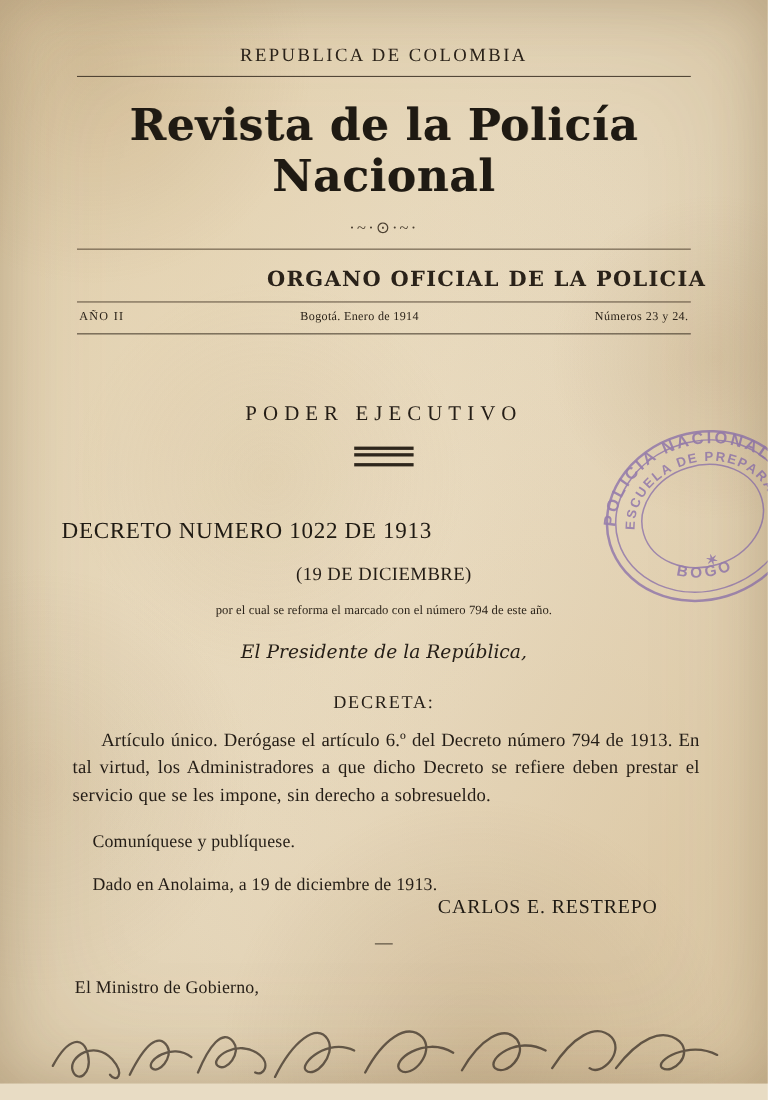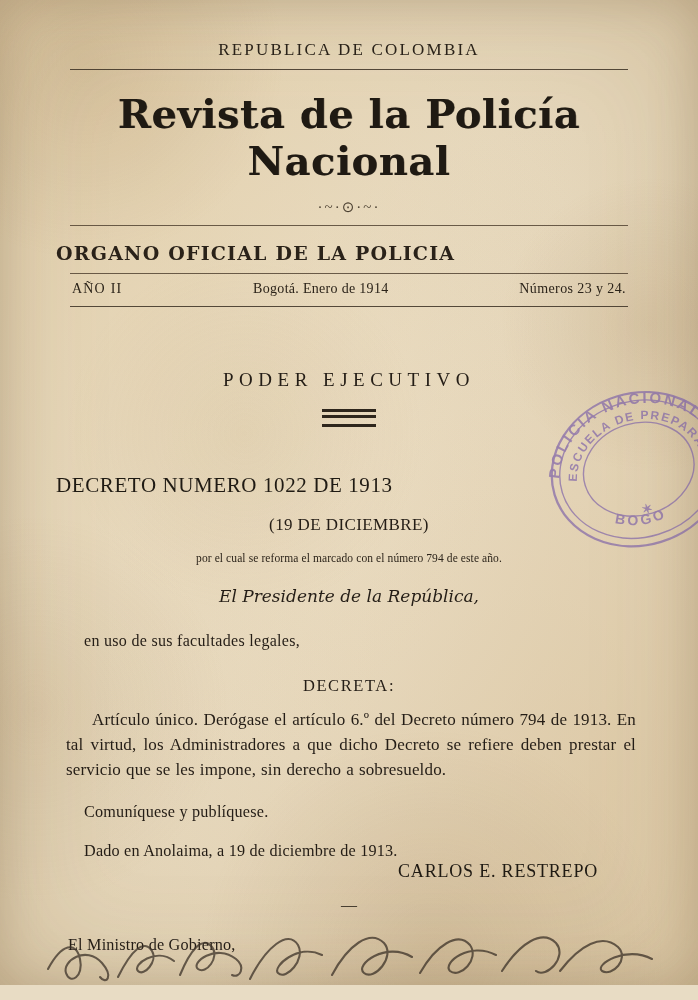--- a/index.html
+++ b/index.html
@@ -85,33 +85,33 @@
   .ornament {
     text-align: center;
     font-size: 15px;
     letter-spacing: 2px;
     color: #3a2f22;
     margin-top: 14px;
     opacity: 0.9;
   }
   .subtitle {
     margin-top: 16px;
-    text-align: left;
+    text-align: right;
     font-family: "DejaVu Serif", serif;
     font-weight: bold;
     font-size: 19px;
     letter-spacing: 1.2px;
     color: #2a2219;
   }
   .issue-bar {
     display: flex;
     justify-content: space-between;
     align-items: flex-end;
     padding: 7px 16px 0 16px;
-    font-size: 14px;
+    font-size: 11px;
     letter-spacing: 0.6px;
     color: #2b2319;
   }
   .issue-bar .year { letter-spacing: 1.2px; }
   .issue-bar .place { letter-spacing: 0.3px; }
   .issue-bar .numbers { letter-spacing: 0.4px; }
 
   
   .section-head {
     text-align: center;
@@ -267,21 +267,20 @@
     </div>
 
     <div class="section-head">PODER  EJECUTIVO</div>
     <div class="dash-ornament"></div>
 
     <div class="decree-title">DECRETO NUMERO 1022 DE 1913</div>
     <div class="decree-date">(19 DE DICIEMBRE)</div>
     <div class="decree-sub">por el cual se reforma el marcado con el número 794 de este año.</div>
 
     <div class="president">El Presidente de la República,</div>
-    <div class="faculties">en uso de sus facultades legales,</div>
     <div class="decreta">DECRETA:</div>
 
     <div class="article">Artículo único. Derógase el artículo 6.º del Decreto número 794 de 1913. En tal virtud, los Administradores a que dicho Decreto se refiere deben prestar el servicio que se les impone, sin derecho a sobresueldo.</div>
 
     <div class="para">Comuníquese y publíquese.</div>
     <div class="para">Dado en Anolaima, a 19 de diciembre de 1913.</div>
 
     <div class="signature">CARLOS E. RESTREPO</div>
     <div class="small-dash">—</div>
 

